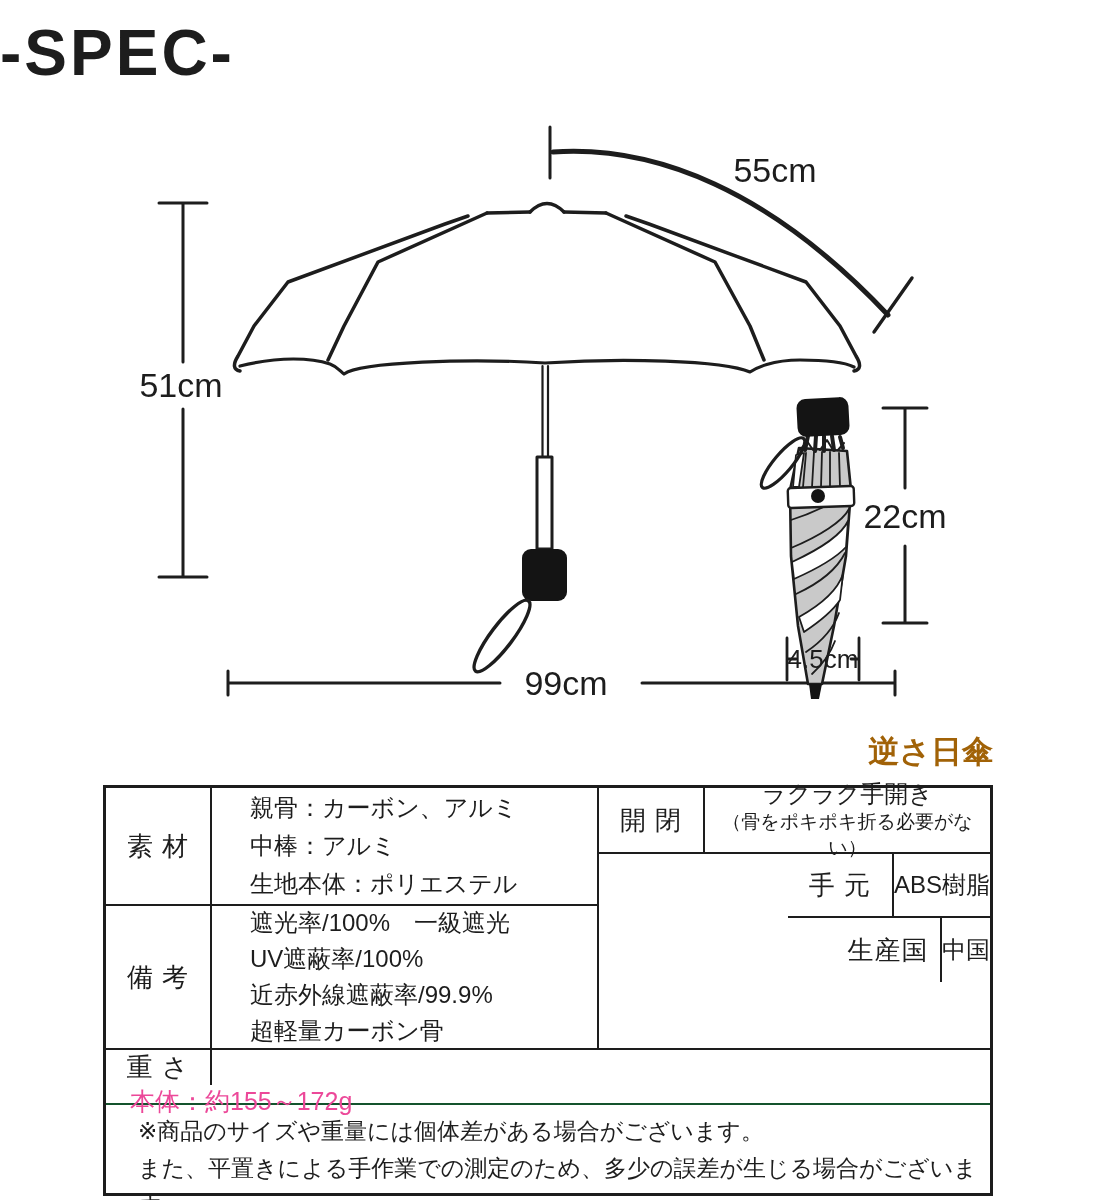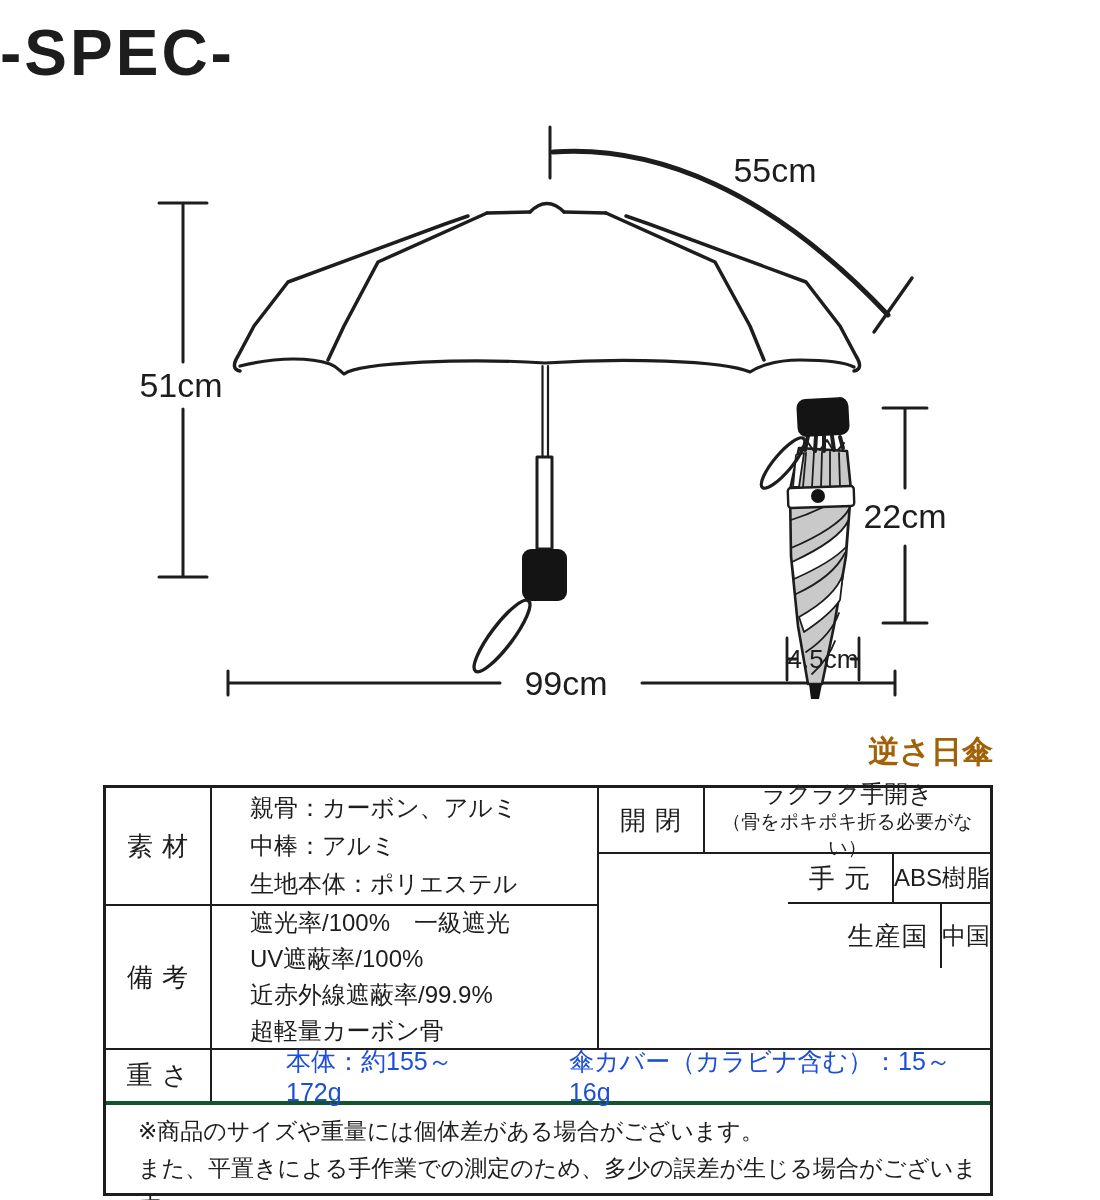--- a/index.html
+++ b/index.html
@@ -18,22 +18,22 @@
   .col-right{flex:1;display:flex;flex-direction:column;align-items:flex-end;}
   .srow{display:flex;}
   .srow.bline{border-bottom:2px solid #1d1d1d;}
   .hcell{width:106px;border-right:2px solid #1d1d1d;display:flex;align-items:center;justify-content:center;
         font-size:26px;letter-spacing:1px;color:#1d1d1d;flex:none;}
   .vcell{flex:1;display:flex;flex-direction:column;justify-content:center;font-size:24px;line-height:38px;color:#1d1d1d;}
   .vcell.pad{padding-left:38px;}
   .vcell.center{align-items:center;text-align:center;}
   .subnote{font-size:19px;line-height:26px;}
   .mainval{line-height:30px;}
-  .weight-row{display:flex;height:55px;border-bottom:4px solid #14532d;}
-  .weight-vals{flex:1;display:flex;align-items:center;gap:62px;padding-left:74px;font-size:25px;color:#1d4ed8;}
+  .weight-row{display:flex;height:55px;border-bottom:2px solid #14532d;flex-direction:column;}
+  .weight-vals{flex:1;display:flex;align-items:center;gap:62px;padding-left:24px;font-size:25px;color:#ec4899;}
   .note-row{height:88px;padding:8px 0 0 32px;font-size:23px;line-height:37px;color:#1d1d1d;}
 </style>
 </head>
 <body>
 
 <div class="page">
 
   <div class="spec-title">-SPEC-</div>
 
   <svg class="diagram-svg" width="1100" height="730" viewBox="0 0 1100 730" fill="none" stroke="#1d1d1d" stroke-width="3.5" stroke-linecap="round" stroke-linejoin="round">
@@ -143,36 +143,35 @@
       </div>
 
       <div class="col-right">
         <div class="srow bline" style="height:66px">
           <div class="hcell">開 閉</div>
           <div class="vcell center">
             <div class="mainval">ラクラク手開き</div>
             <div class="subnote">（骨をポキポキ折る必要がない）</div>
           </div>
         </div>
-        <div class="srow bline" style="height:50px">
+        <div class="srow bline" style="height:64px">
           <div class="hcell">手 元</div>
           <div class="vcell center">ABS樹脂</div>
         </div>
         <div class="srow" style="height:64px">
           <div class="hcell">生産国</div>
           <div class="vcell center">中国</div>
         </div>
       </div>
     </div>
 
     <div class="weight-row">
       <div class="hcell">重 さ</div>
       <div class="weight-vals">
         <span>本体：約155～172g</span>
-        <span>傘カバー（カラビナ含む）：15～16g</span>
       </div>
     </div>
 
     <div class="note-row">
       <div>※商品のサイズや重量には個体差がある場合がございます。</div>
       <div>また、平置きによる手作業での測定のため、多少の誤差が生じる場合がございます。</div>
     </div>
   </div>
 
 </div>

